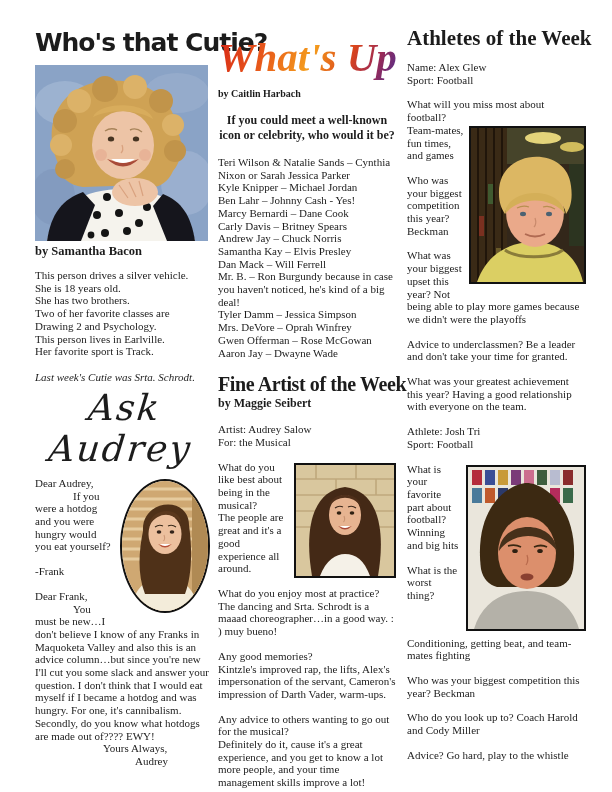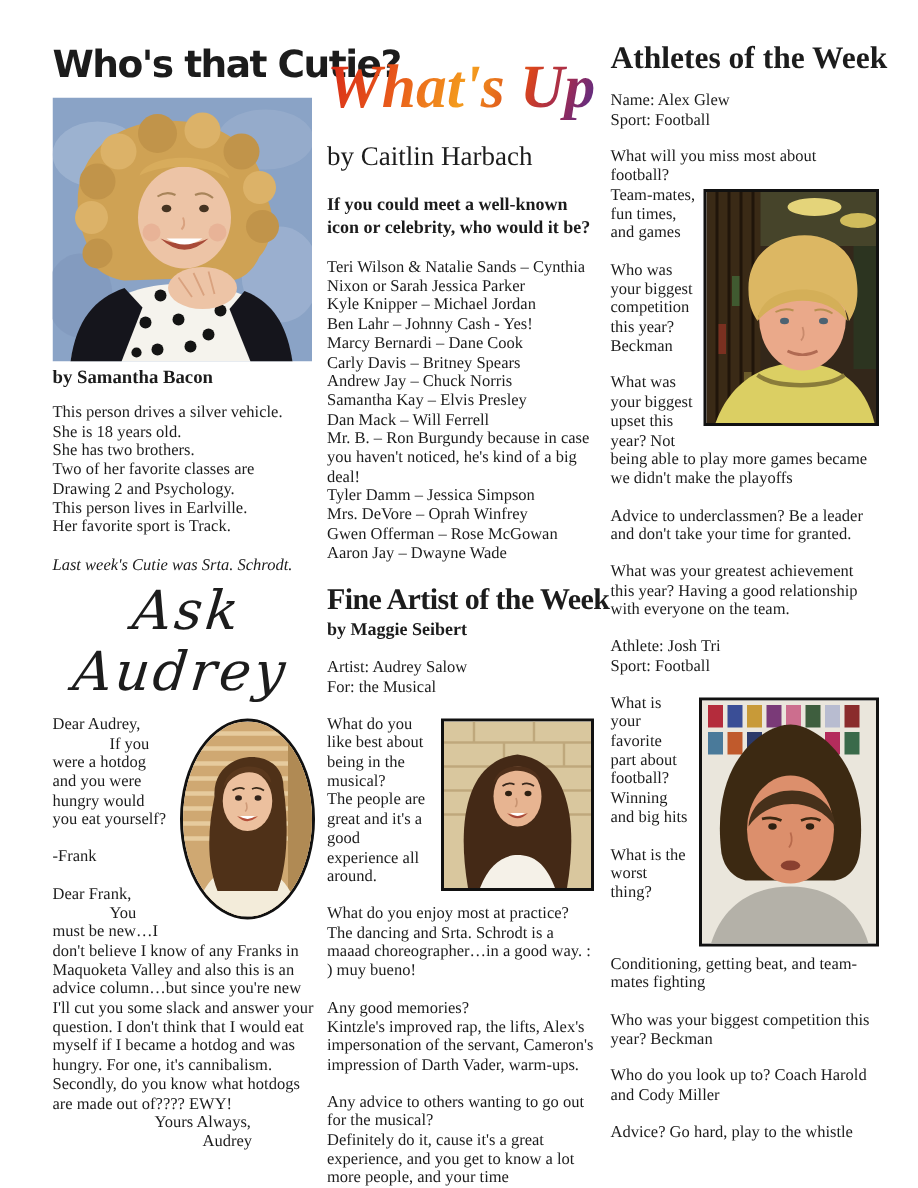--- a/index.html
+++ b/index.html
@@ -32,22 +32,22 @@
 
   
   .wu-title{font-family:"Liberation Serif",serif;font-style:italic;font-weight:bold;
             font-size:41px;line-height:46px;margin:0 0 4px 0;white-space:nowrap;color:#d6281e;}
   @supports ((-webkit-background-clip:text) or (background-clip:text)){
     .wu-title{background:linear-gradient(112deg,#d92d17 4%,#e85a1b 28%,#f49c1d 52%,
               #da451c 72%,#a02a52 86%,#5b2d86 98%);
               -webkit-background-clip:text;background-clip:text;
               color:transparent;-webkit-text-fill-color:transparent;}
   }
-  .wu-byline{font-weight:normal;font-size:18px;margin:14px 0 14px 0;}
-  .wu-question{font-weight:bold;font-size:12px;line-height:15px;margin:0 0 13px 0;}
+  .wu-byline{font-weight:bold;font-size:10px;margin:8px 0 14px 0;}
+  .wu-question{font-weight:bold;font-size:12px;line-height:15px;text-align:center;margin:0 0 13px 0;}
   .wu-list{margin:0 0 14px 0;font-family:Liberation Serif, serif;}
   .fine-title{font-weight:bold;font-size:20px;letter-spacing:-0.4px;margin:0;white-space:nowrap;}
   .fine-byline{font-weight:bold;font-size:12px;margin:0 0 12px 0;}
   .artist-photo-wrap{float:right;border:2.5px solid #111;width:98px;height:111px;
                      margin:2px 0 5px 5px;line-height:0;}
   .qa .q,.qa .a{font-size:11px;line-height:12.7px;}
   .qa{margin:0 0 12px 0;}
 
   
   .ath-title{font-weight:bold;font-size:21px;text-align:center;margin:0 4px 10px 0;white-space:nowrap;}
@@ -273,21 +273,21 @@
           <path d="M34,86 C36,58 92,58 94,86 C80,68 48,68 34,86 Z" fill="#d4af58"></path>
           <ellipse cx="52" cy="86" rx="3" ry="2.2" fill="#4c6272"></ellipse>
           <ellipse cx="78" cy="86" rx="3" ry="2.2" fill="#4c6272"></ellipse>
           <path d="M46,80 q6,-3 12,-1 M72,79 q6,-2 12,2" stroke="#b89050" stroke-width="1.3" fill="none"></path>
           <path d="M64,90 q2,6 -1,9" stroke="#c98a6c" stroke-width="1.2" fill="none"></path>
           <path d="M54,106 q10,5 20,0" stroke="#b06a52" stroke-width="1.8" fill="none"></path>
         </svg>
       </div>
       <p class="para">Team-mates, fun times, and games</p>
       <p class="para">Who was your biggest competition this year? Beckman</p>
-      <p class="para">What was your biggest upset this year? Not being able to play more games became we didn't make the playoffs</p>
+      <p class="para">What was your biggest upset this year? Not being able to play more games because we didn't were the playoffs</p>
       <p class="para">Advice to underclassmen? Be a leader and don't take your time for granted.</p>
       <p class="para">What was your greatest achievement this year? Having a good relationship with everyone on the team.</p>
     </div>
 
     <div class="para">
       <div class="tight body-text">Athlete: Josh Tri</div>
       <div class="tight body-text">Sport: Football</div>
     </div>
 
     <div>

